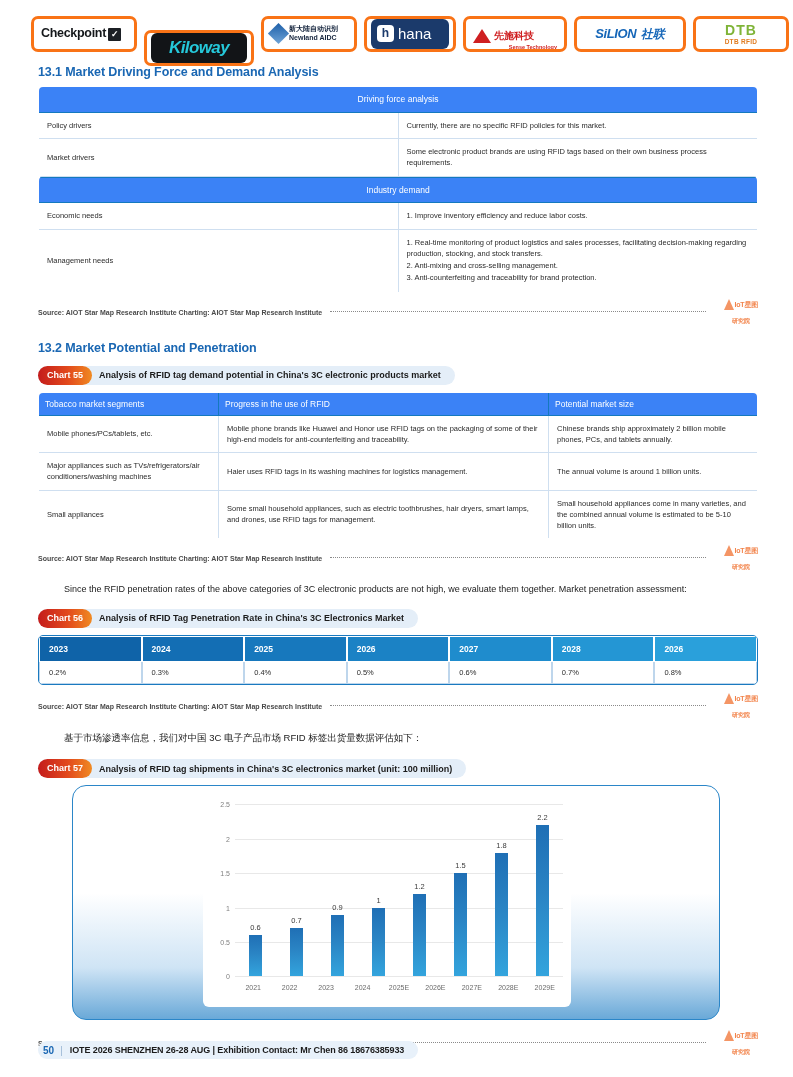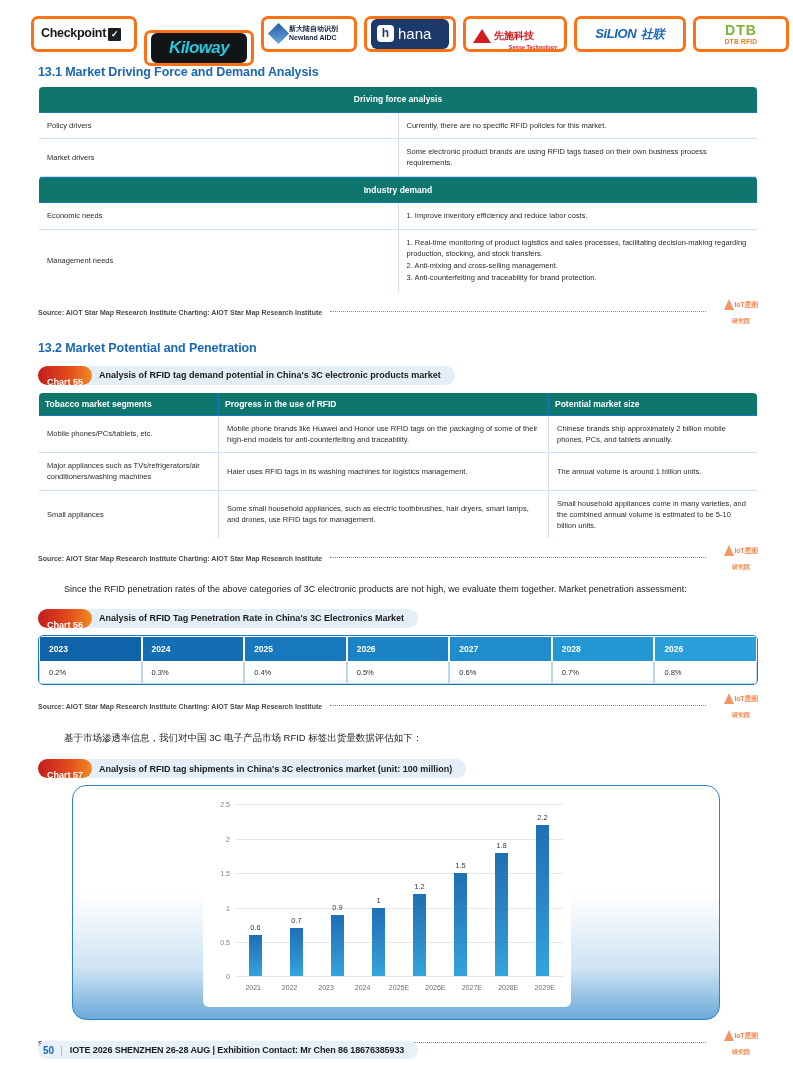--- a/index.html
+++ b/index.html
@@ -78,24 +78,24 @@
     width: 720px;
     margin: 0 0 0 38px;
     border-collapse: collapse;
     border: 1px solid #1a7ac0;
     border-radius: 4px;
     overflow: hidden;
     table-layout: fixed;
   }
   .tbl td, .tbl th { border: 1px solid #cfdff0; }
   .tbl .hdr td, .tbl .hdr th {
-    background: #0f766e;
+    background: #3b82f6;
     color: #fff;
     font-size: 8.5px;
-    font-weight: bold;
+    font-weight: normal;
     text-align: center;
     padding: 6px 6px;
     border-color: #1479be;
   }
   .tbl td {
     font-size: 7.5px;
     color: #2b2b2b;
     padding: 7px 8px;
     line-height: 1.5;
     vertical-align: middle;
@@ -142,21 +142,21 @@
     align-items: center;
     height: 19px;
     padding-right: 14px;
   }
   .chart-badge {
     background: linear-gradient(90deg, #c41c1c 0%, #e2491c 55%, #f08a22 100%);
     color: #fff;
     font-size: 9px;
     font-weight: bold;
     border-radius: 10px;
-    padding: 10px 9px 3px 9px;
+    padding: 3px 9px 3px 9px;
     height: 19px;
     line-height: 13px;
     white-space: nowrap;
   }
   .chart-title .ct-txt {
     font-size: 9px;
     font-weight: bold;
     color: #1b1b1b;
     padding-left: 7px;
     white-space: nowrap;

